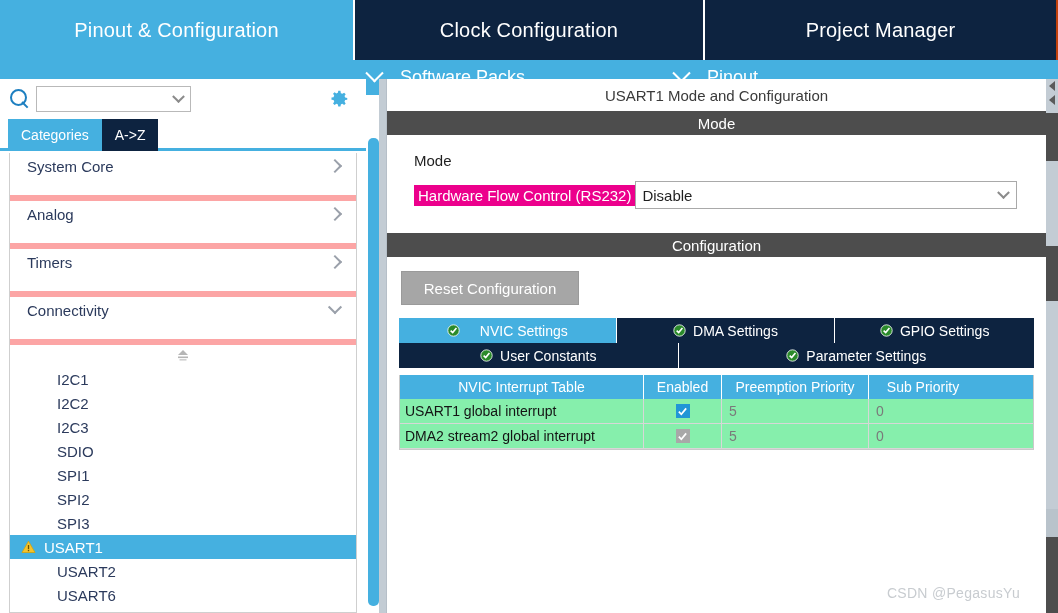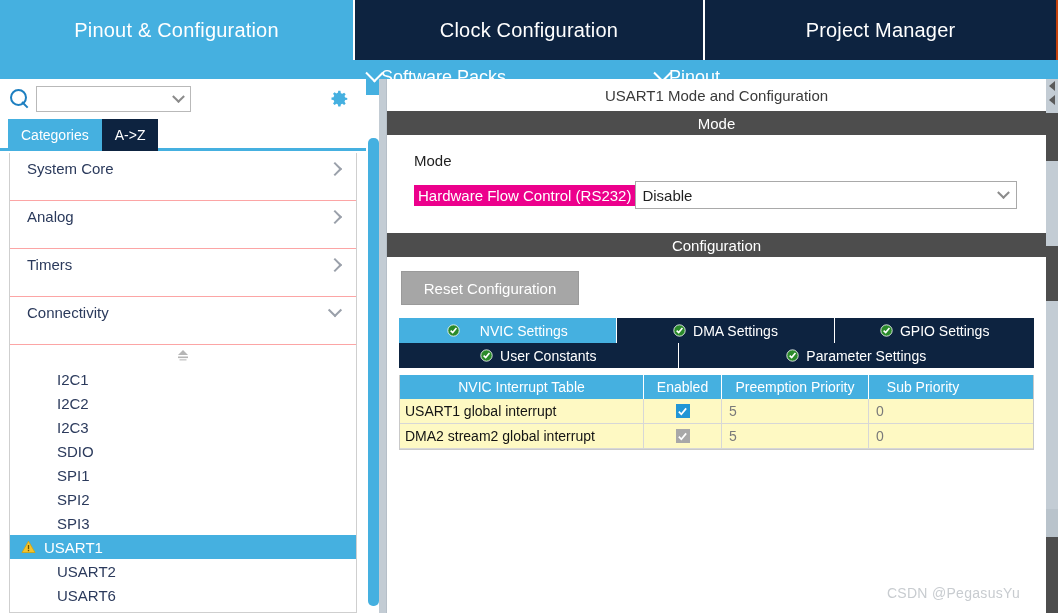--- a/index.html
+++ b/index.html
@@ -23,21 +23,21 @@
   }
   .maintab.t1 { width: 355px; background: #45b0e0; }
   .maintab.t2 { width: 350px; background: #0d2340; }
   .maintab.t3 { width: 351px; background: #0d2340; border-right: none; }
 
   
   .submenu {
     height: 35px; width: 1058px; background: #45b0e0;
     display: flex; align-items: center; color: #fff; font-size: 18px;
   }
-  .submenu .mi { display: flex; align-items: center; gap: 0; }
+  .submenu .mi { display: flex; align-items: center; gap: 19px; }
   .submenu .mi.sp { margin-left: 368px; }
   .submenu .mi.pn { margin-left: 150px; }
   .chev {
     display: inline-block; width: 13px; height: 13px;
     border-right: 2.4px solid #fff; border-bottom: 2.4px solid #fff;
     transform: rotate(45deg) translate(-3px,-3px);
   }
 
   
   .body { position: absolute; top: 79px; left: 0; width: 1058px; height: 534px; }
@@ -84,21 +84,21 @@
   .cattab.active { background: #45b0e0; }
   .cattab.inactive { background: #0d2340; }
   .catunderline { height: 3px; background: #45b0e0; margin-top: 3px; width: 366px; }
 
   .catlist {
     position: absolute; top: 74px; left: 9px; width: 348px; height: 460px;
     border: 1px solid #cfcfcf; border-top: none; background: #fff; overflow: hidden;
   }
   .catrow {
     height: 48px; display: flex; align-items: center;
-    padding: 0 16px 16px 17px; border-bottom: 1px solid #fca5a5;
+    padding: 0 16px 16px 17px; border-bottom: 6px solid #fca5a5;
     font-size: 15px; color: #2b3a5c; cursor: default;
   }
   .catrow .lbl { flex: 1; }
   .arrowR {
     width: 10px; height: 10px; border-right: 2px solid #9aa0aa;
     border-top: 2px solid #9aa0aa; transform: rotate(45deg);
   }
   .arrowD {
     width: 10px; height: 10px; border-right: 2px solid #9aa0aa;
     border-bottom: 2px solid #9aa0aa; transform: rotate(45deg) translate(-2px,-2px);
@@ -169,21 +169,21 @@
   .cfgtab.active { background: #45b0e0; gap: 20px; }
   .ok { display:block; }
 
   .tbl { margin: 7px 12px 0 12px; border: 1px solid #c9c9c9; border-top: none; }
   .thead { display: flex; background: #45b0e0; }
   .thead .th {
     height: 24px; display: flex; align-items: center; justify-content: center;
     color: #ffffff; font-size: 14px; border-right: 1px solid #ffffff;
   }
   .thead .th:last-child { border-right: none; }
-  .trow { display: flex; border-bottom: 1px solid #d7d7d7; background: #fef9c3; }
+  .trow { display: flex; border-bottom: 1px solid #d7d7d7; background: #86efac; }
   .trow .td {
     height: 24px; display: flex; align-items: center;
     font-size: 14px; color: #141414; border-right: 1px solid #d7d7d7;
     padding-left: 5px;
   }
   .trow .td:last-child { border-right: none; }
   .td.c { justify-content: center; padding-left: 0; }
   .td.num { color: #7a7a7a; padding-left: 7px; }
   .cw1 { width: 244px; }
   .cw2 { width: 78px; }

